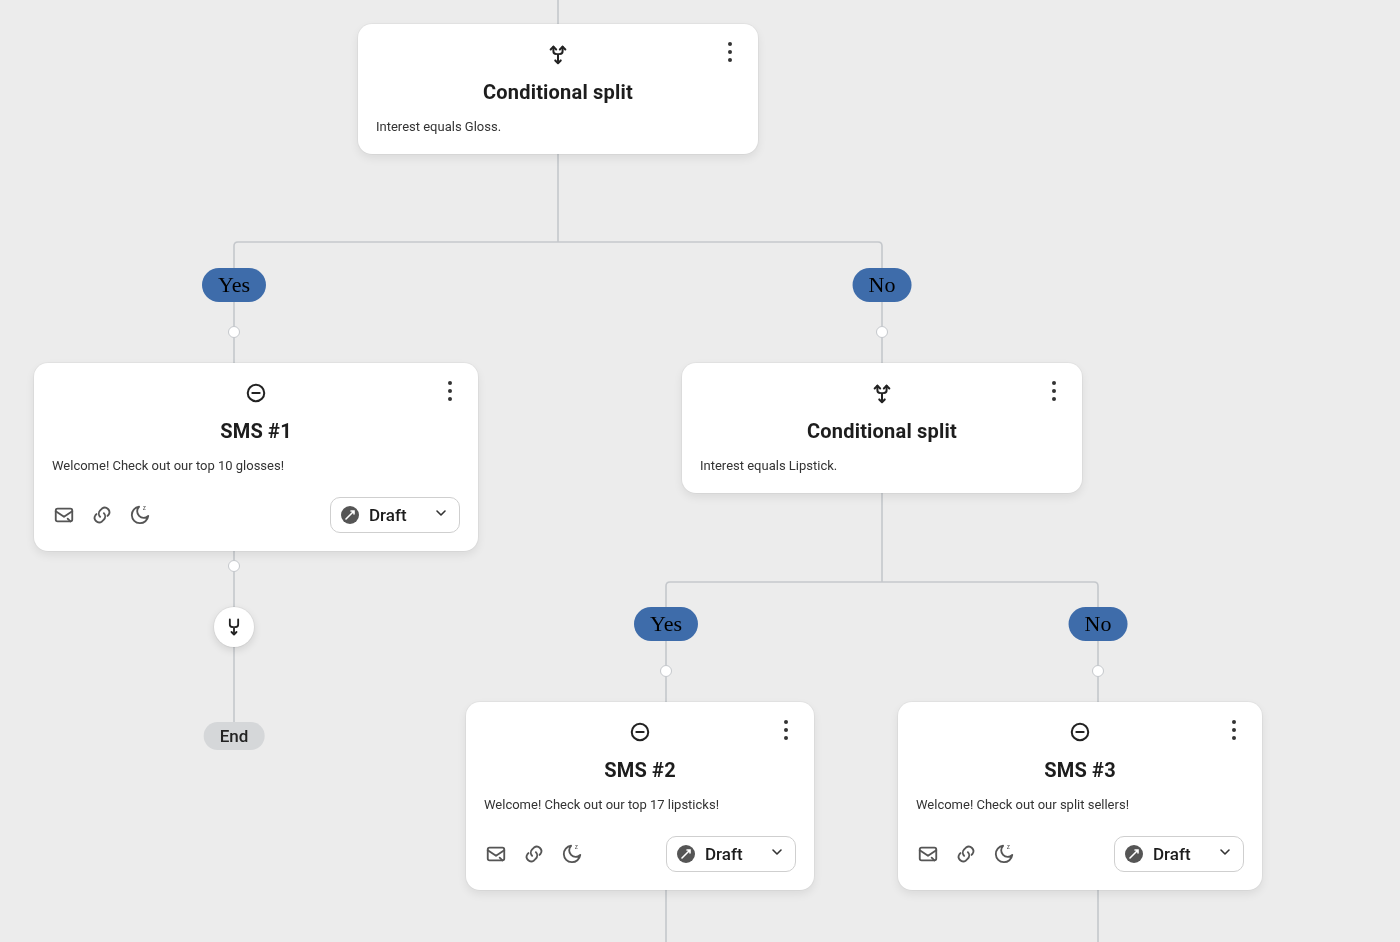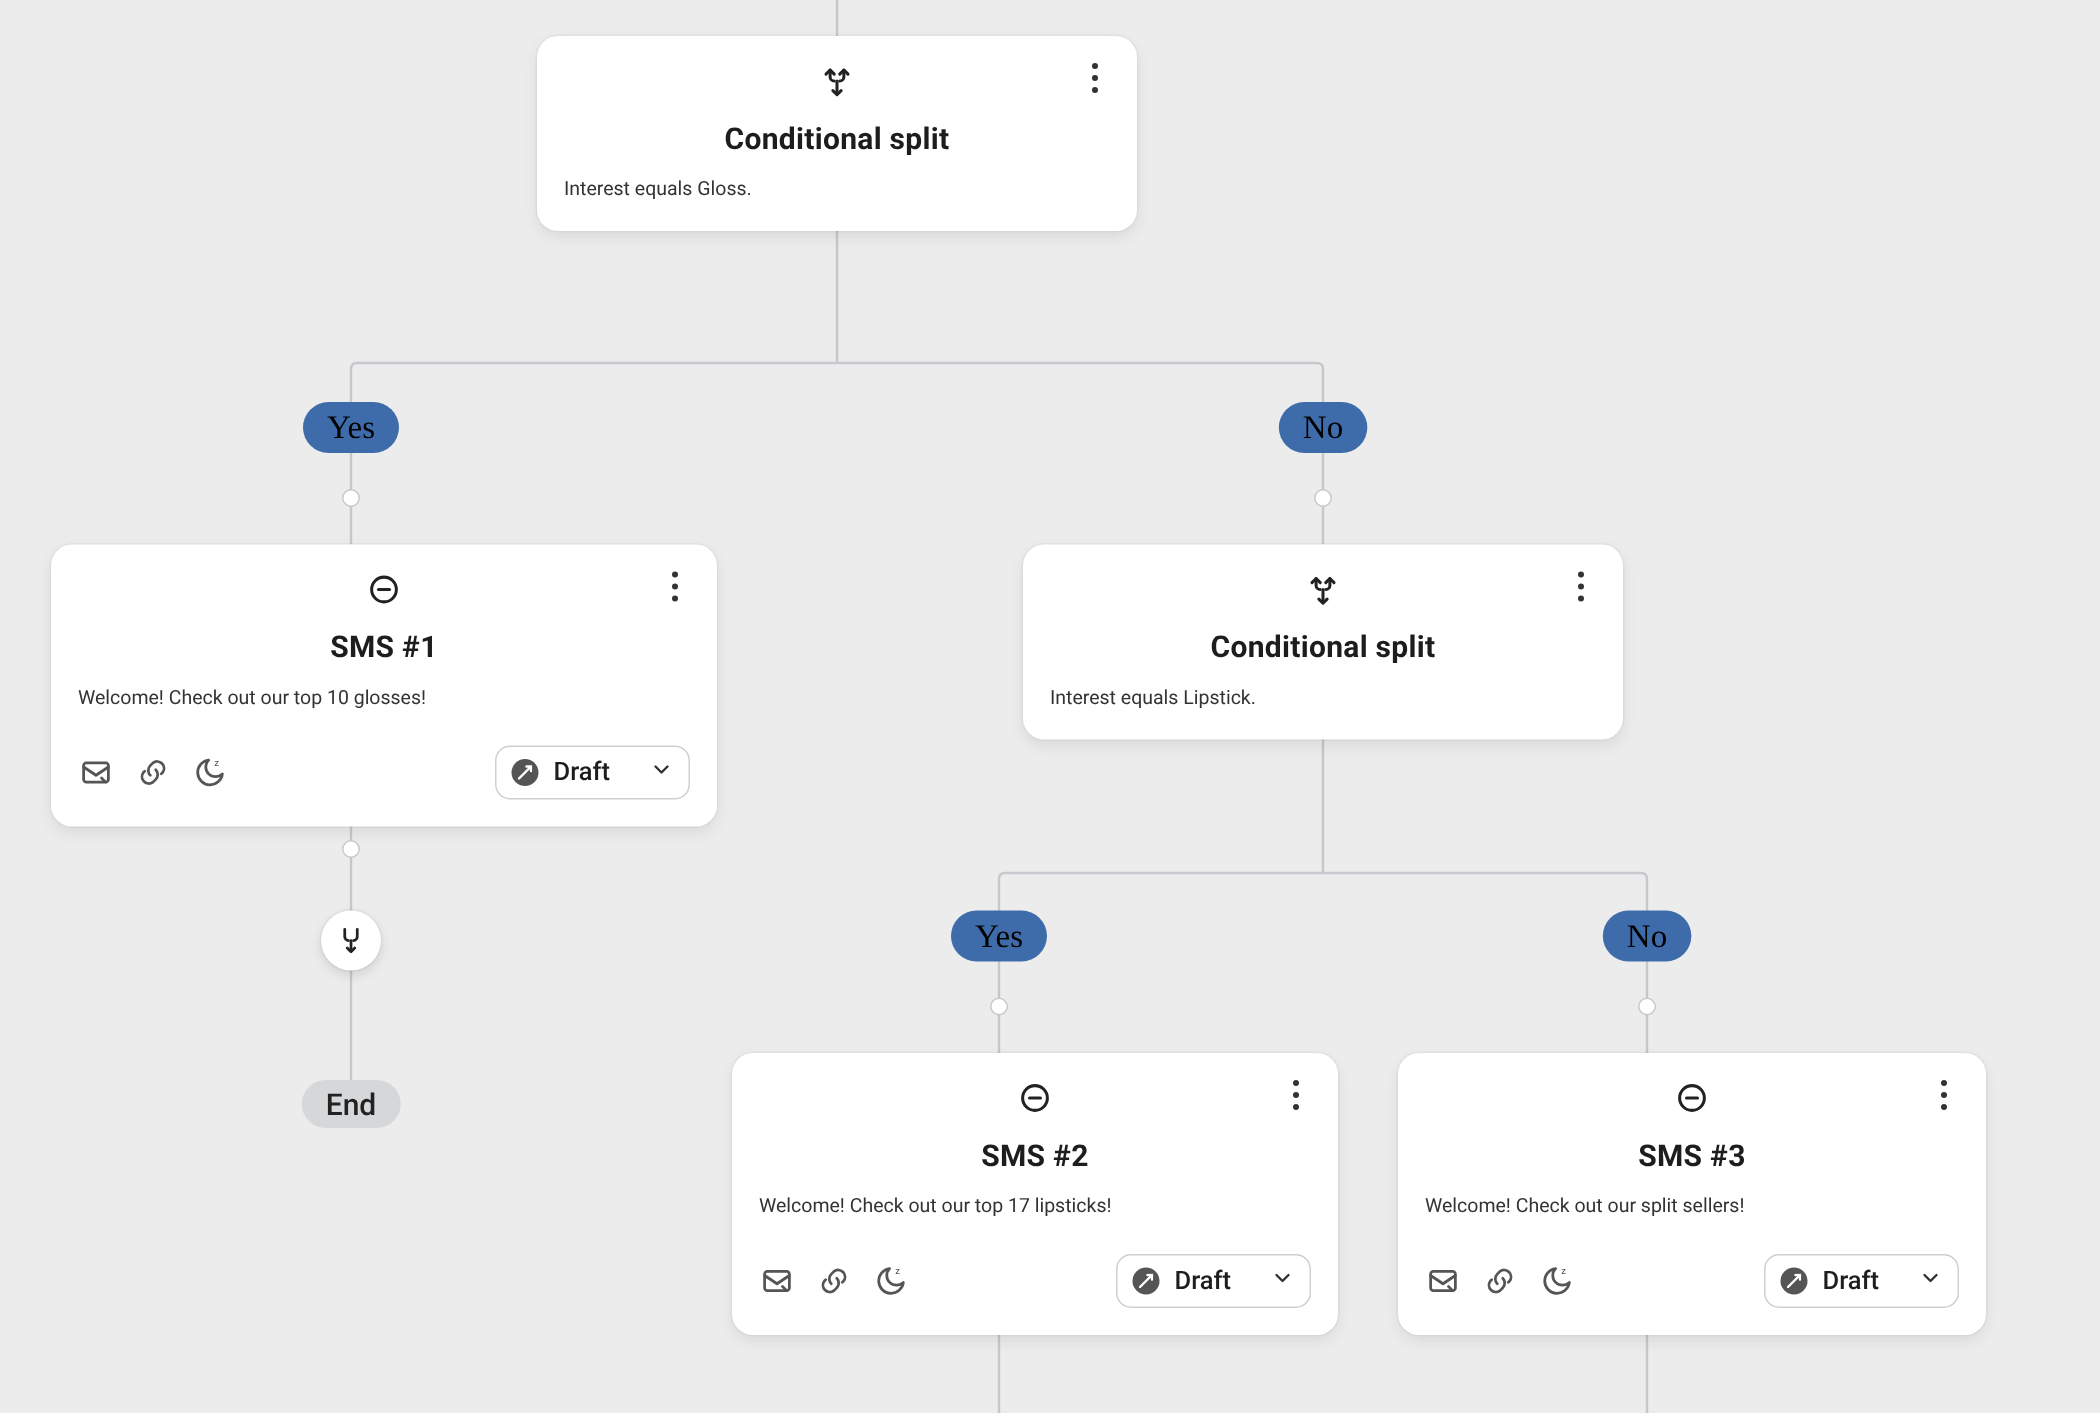--- a/index.html
+++ b/index.html
@@ -9,21 +9,21 @@
   .card{position:absolute;background:#fff;border-radius:14px;box-shadow:0 4px 10px rgba(0,0,0,.08),0 0 0 1px rgba(0,0,0,.03);padding:18px 18px 18px 18px;width:400px;}
   .card.sms{width:400px;}
   .card-header{display:flex;align-items:center;gap:14px;flex-direction:column;}
   .card-title{font-weight:700;font-size:20px;letter-spacing:.2px;}
   .card-body{margin-top:14px;font-size:13px;color:#333;line-height:1.35;}
   .card-footer{display:flex;align-items:center;justify-content:space-between;margin-top:22px;}
   .footer-icons{display:flex;align-items:center;gap:14px;}
   .kebab{position:absolute;top:14px;right:14px;width:28px;height:28px;display:flex;flex-direction:column;align-items:center;justify-content:center;gap:4px;cursor:pointer;border-radius:6px;}
   .kebab span{width:4px;height:4px;border-radius:50%;background:#333;}
   .badge{position:absolute;background:#3e6caa;color:#000000;font-size:22px;font-weight:500;padding:4px 16px;border-radius:999px;transform:translate(-50%,-50%);font-family:Liberation Serif, serif;}
-  .end-badge{position:absolute;background:#d5d7d9;color:#222;font-size:20px;font-weight:500;padding:4px 16px;border-radius:999px;transform:translate(-50%,-50%);}
+  .end-badge{position:absolute;background:#d5d7d9;color:#222;font-size:17px;font-weight:500;padding:4px 16px;border-radius:999px;transform:translate(-50%,-50%);}
   .port{position:absolute;width:12px;height:12px;border-radius:50%;background:#fff;border:1px solid #c5c8cc;transform:translate(-50%,-50%);}
   .add-circle{position:absolute;width:40px;height:40px;border-radius:50%;background:#fff;box-shadow:0 3px 8px rgba(0,0,0,.12),0 0 0 1px rgba(0,0,0,.04);display:flex;align-items:center;justify-content:center;transform:translate(-50%,-50%);cursor:pointer;}
   .status-select{display:flex;align-items:center;gap:10px;border:1px solid #cfcfcf;border-radius:10px;padding:7px 10px;cursor:pointer;min-width:130px;}
   .status-bullet{width:18px;height:18px;border-radius:50%;background:#555;display:flex;align-items:center;justify-content:center;}
   .status-label{font-size:17px;font-weight:500;}
   .chev{margin-left:auto;}
   .ico{display:inline-flex;align-items:center;justify-content:center;width:24px;height:24px;}
 </style>
 </head>
 <body>
@@ -175,21 +175,21 @@
       </div>
     <div class="card-body">Interest equals Lipstick.</div>
   </div>
 
   <div class="badge" style="left:666px;top:624px;">Yes</div>
   <div class="badge" style="left:1098px;top:624px;">No</div>
 
   <div class="port" style="left:666px;top:671px;"></div>
   <div class="port" style="left:1098px;top:671px;"></div>
 
-  <div class="card sms" style="left:488px;top:702px;width:404px;">
+  <div class="card sms" style="left:466px;top:702px;width:348px;">
     <div class="card-header">
       <span class="ico">
         <svg width="22" height="22" viewBox="0 0 24 24" fill="none" stroke="#222" stroke-width="2.2" stroke-linecap="round" stroke-linejoin="round">
             <circle cx="12" cy="12" r="9"></circle>
             <line x1="8" y1="12" x2="16" y2="12"></line>
           </svg>
       </span>
       <span class="card-title">SMS #2</span>
     </div>
     <div class="kebab">
@@ -229,21 +229,21 @@
         <span class="status-label">Draft</span>
         <span class="chev">
           <svg width="16" height="16" viewBox="0 0 24 24" fill="none" stroke="#333" stroke-width="2.4" stroke-linecap="round" stroke-linejoin="round">
               <polyline points="6 9 12 15 18 9"></polyline>
             </svg>
         </span>
       </div>
     </div>
   </div>
 
-  <div class="card sms" style="left:898px;top:702px;width:392px;margin-left:34px;">
+  <div class="card sms" style="left:898px;top:702px;width:364px;">
     <div class="card-header">
       <span class="ico">
         <svg width="22" height="22" viewBox="0 0 24 24" fill="none" stroke="#222" stroke-width="2.2" stroke-linecap="round" stroke-linejoin="round">
             <circle cx="12" cy="12" r="9"></circle>
             <line x1="8" y1="12" x2="16" y2="12"></line>
           </svg>
       </span>
       <span class="card-title">SMS #3</span>
     </div>
     <div class="kebab">

